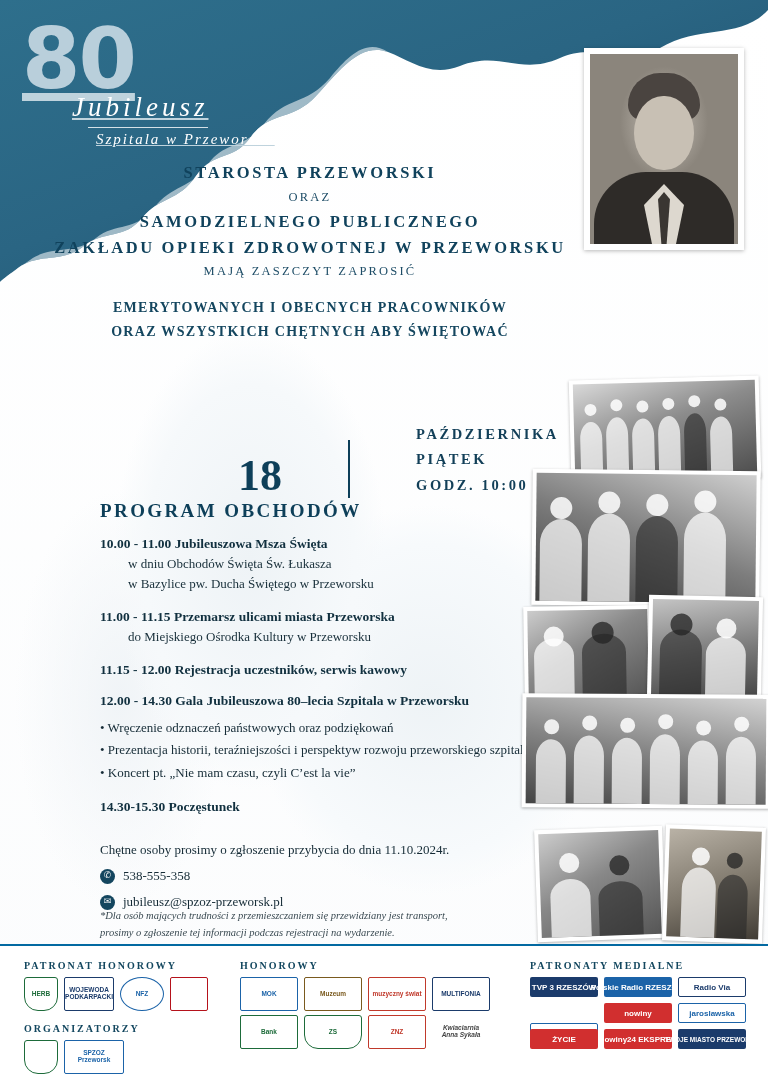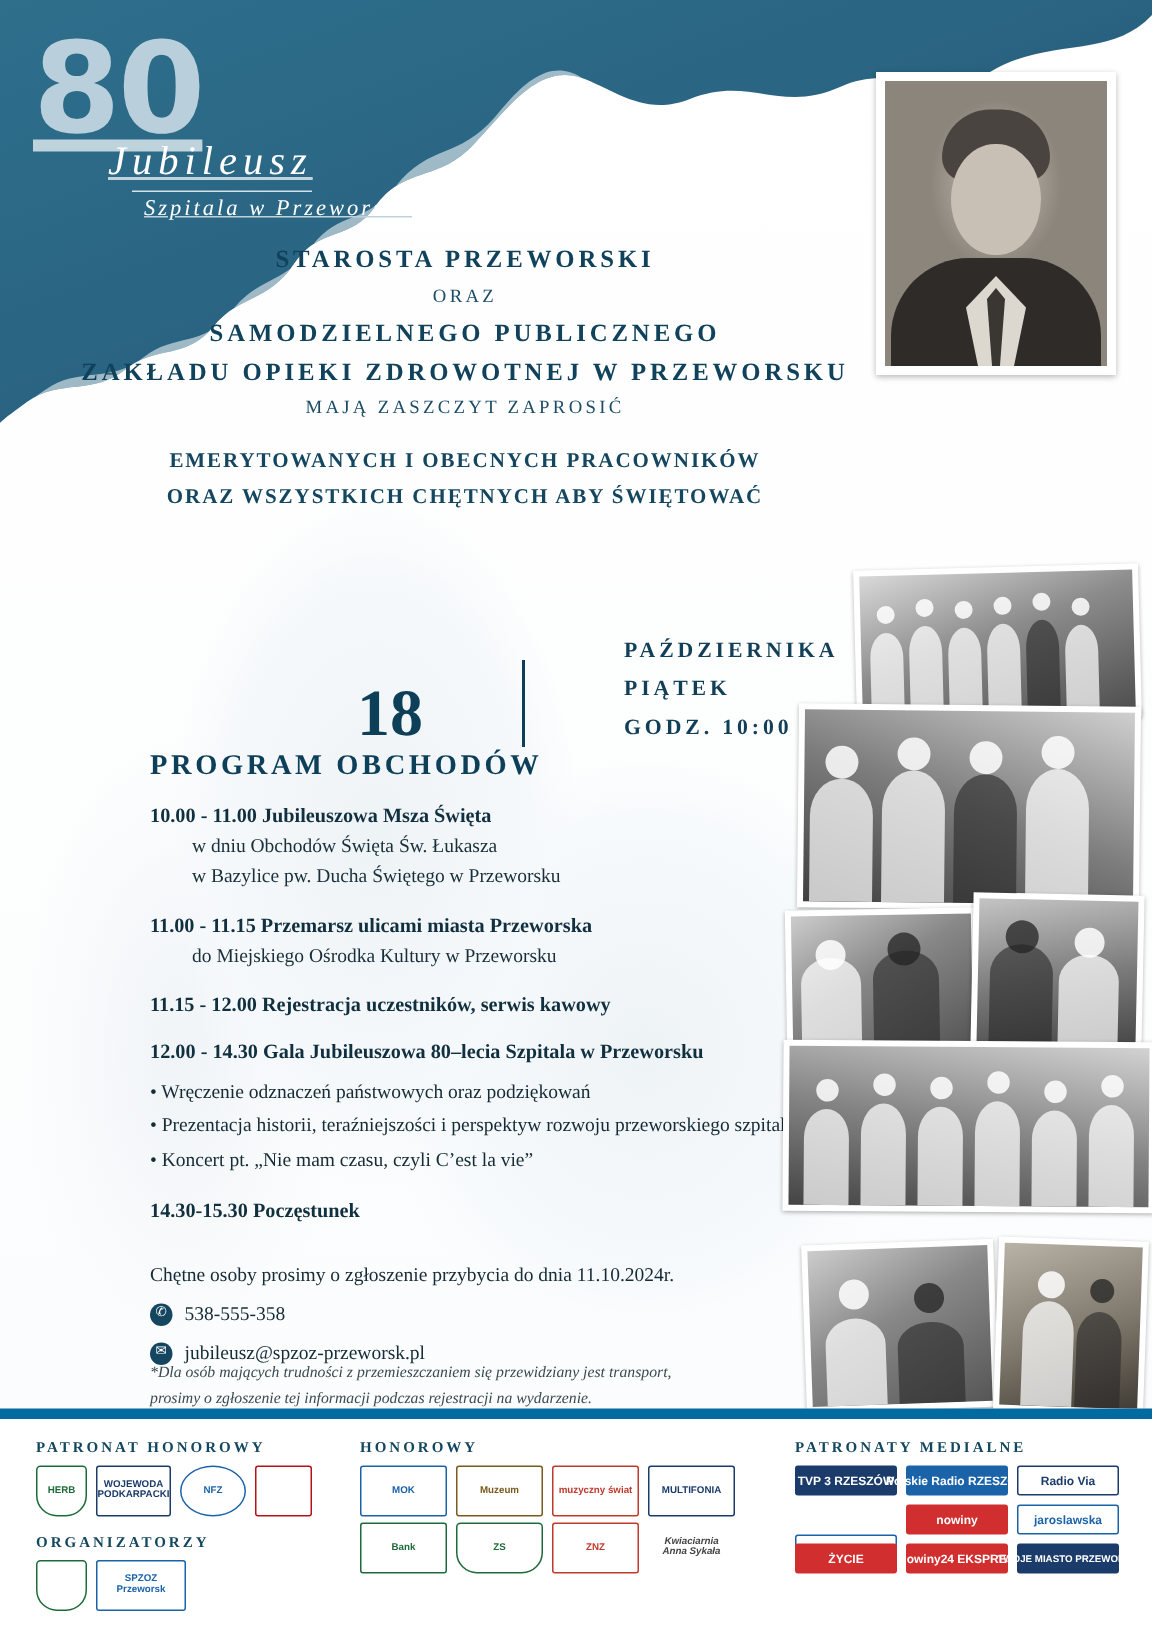--- a/index.html
+++ b/index.html
@@ -318,21 +318,21 @@
   .head.dark { background: rgba(35,35,35,.75); }
 
   
   .footer {
     position: absolute;
     left: 0; bottom: 0;
     width: 768px;
     height: 140px;
     background: #ffffff;
     z-index: 8;
-    border-top: 7px solid #0369a1;
+    border-top: 2px solid #0369a1;
   }
   .f-col { position: absolute; }
   .f-label {
     font-family: "Liberation Serif", serif;
     font-size: 10px;
     font-weight: bold;
     letter-spacing: 2px;
     color: #13475f;
     margin-bottom: 6px;
   }

